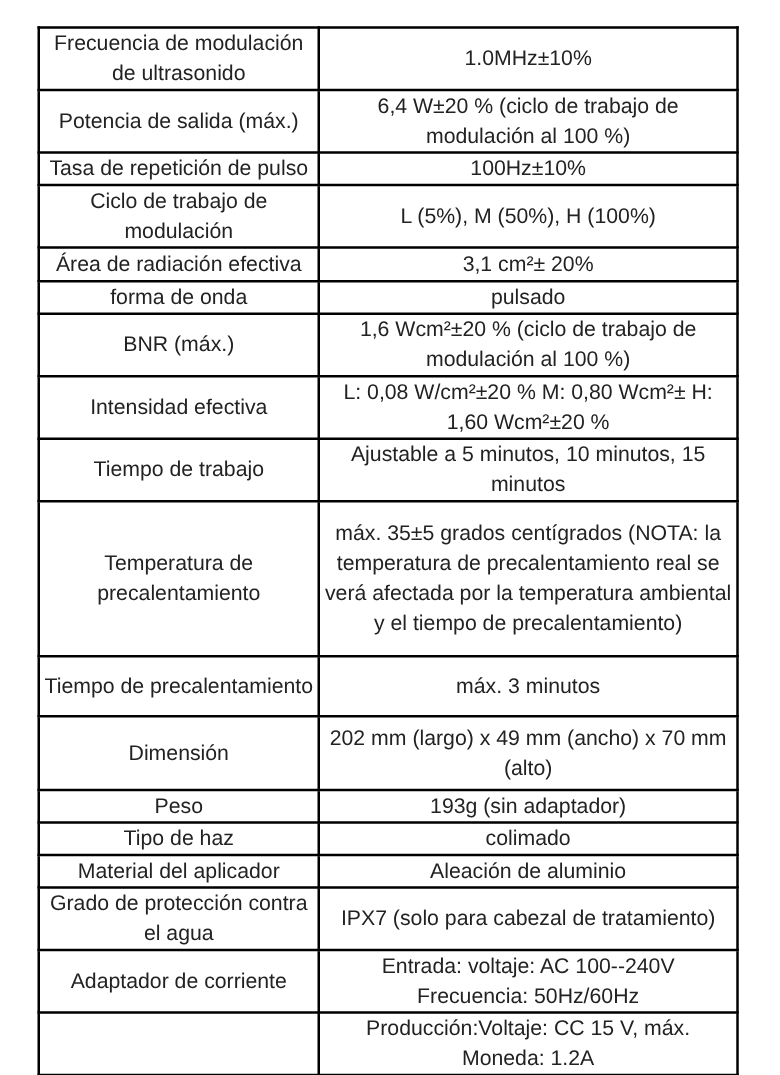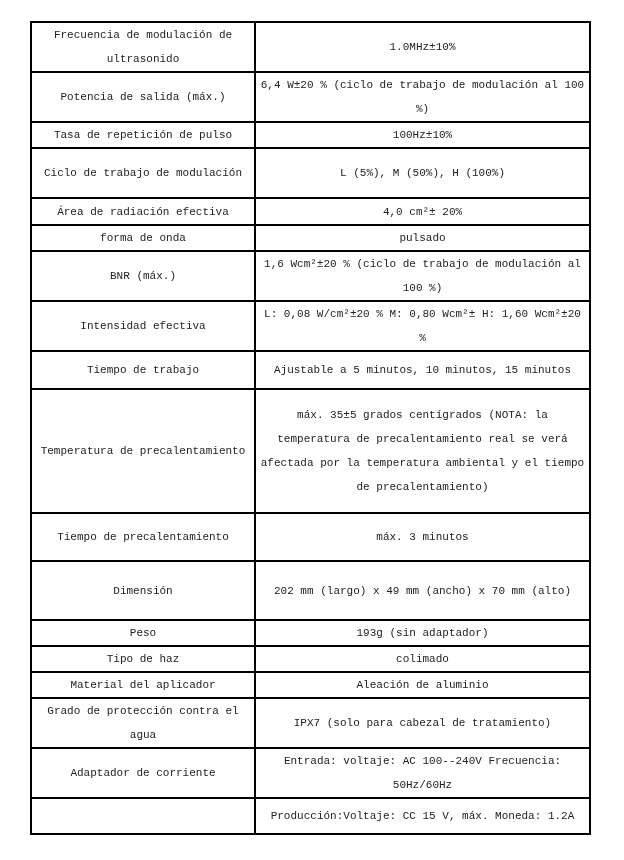--- a/index.html
+++ b/index.html
@@ -2,22 +2,22 @@
 <html><head>
   <meta charset="utf-8">
   <style>
     html, body { margin: 0; padding: 0; background: #ffffff; }
     body { width: 624px; height: 860px; position: relative; overflow: hidden; }
     .spec-table {
       position: absolute; left: 30px; top: 21px;
       width: 559px;
       border-collapse: collapse;
       table-layout: fixed;
-      font-family: Liberation Mono, monospace;
-      font-size: 11px;
+      font-family: Liberation Sans, sans-serif;
+      font-size: 17px;
       color: #222222;
     }
     .spec-table td {
       border: 2px solid #000000;
       text-align: center;
       vertical-align: middle;
       line-height: 24px;
       padding: 0 3px;
     }
     .spec-table col.c1 { width: 224px; }
@@ -43,21 +43,21 @@
     <tr style="height:25px">
       <td>Tasa de repetición de pulso</td>
       <td>100Hz±10%</td>
     </tr>
     <tr style="height:50px">
       <td>Ciclo de trabajo de modulación</td>
       <td>L (5%), M (50%), H (100%)</td>
     </tr>
     <tr style="height:27px">
       <td>Área de radiación efectiva</td>
-      <td>4,0 cm²± 20%</td>
+      <td>3,1 cm²± 20%</td>
     </tr>
     <tr style="height:26px">
       <td>forma de onda</td>
       <td>pulsado</td>
     </tr>
     <tr style="height:49px">
       <td>BNR (máx.)</td>
       <td>1,6 Wcm²±20 % (ciclo de trabajo de modulación al 100 %)</td>
     </tr>
     <tr style="height:49px">

